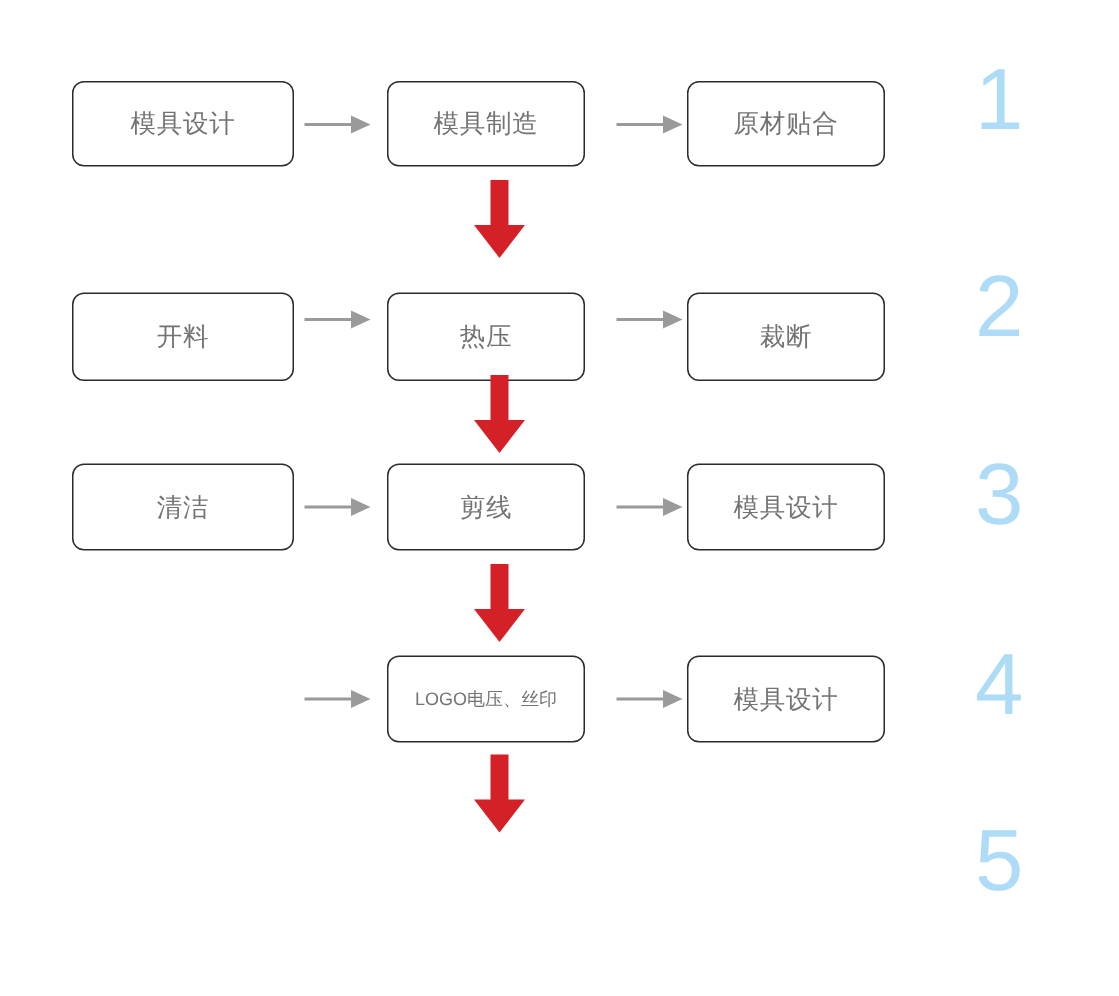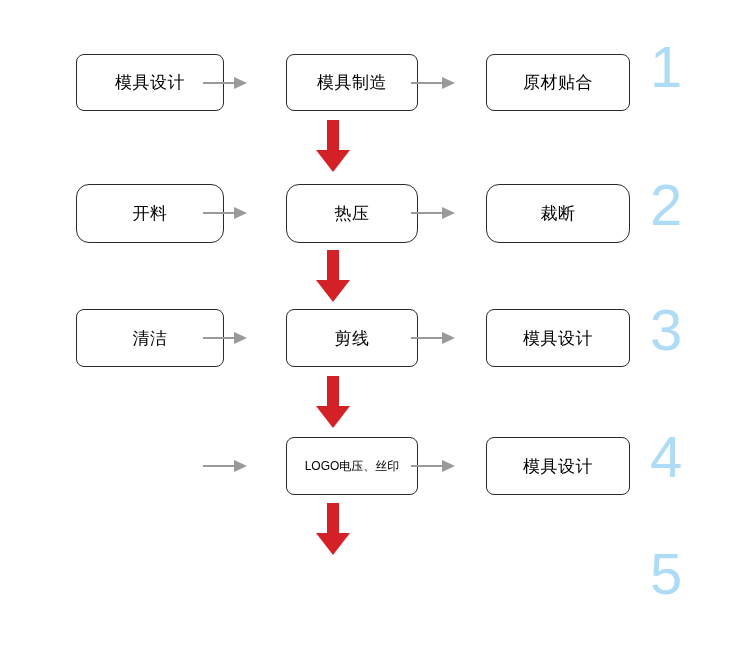--- a/index.html
+++ b/index.html
@@ -24,37 +24,36 @@
   
   .node {
     position: absolute;
     box-sizing: border-box;
     border: 1px solid #2b2b2b;
     border-radius: 8px;
     background: #ffffff;
     display: flex;
     align-items: center;
     justify-content: center;
-    color: #000000;
+    color: #737373;
     font-size: 17px;
     line-height: 1;
     letter-spacing: 0.5px;
     white-space: nowrap;
-    margin-left: 28px;
   }
   .node.narrow-text { font-size: 12px; letter-spacing: 0; }
 
   
   .col1 { left: 48px;  width: 148px; }
   .col2 { left: 258px; width: 132px; }
-  .col3 { left: 458px; width: 144px; }
+  .col3 { left: 458px; width: 132px; }
 
   
   .row1 { top: 54px;  height: 57px; }
-  .row2 { top: 184px; height: 59px; border-radius: 13px; }
+  .row2 { top: 195px; height: 59px; }
   .row3 { top: 309px; height: 58px; }
   .row4 { top: 437px; height: 58px; }
   .row5 { top: 561px; height: 56px; }
 
   
   .arrow-h {
     position: absolute;
     height: 14px;
     width: 44px;
   }

